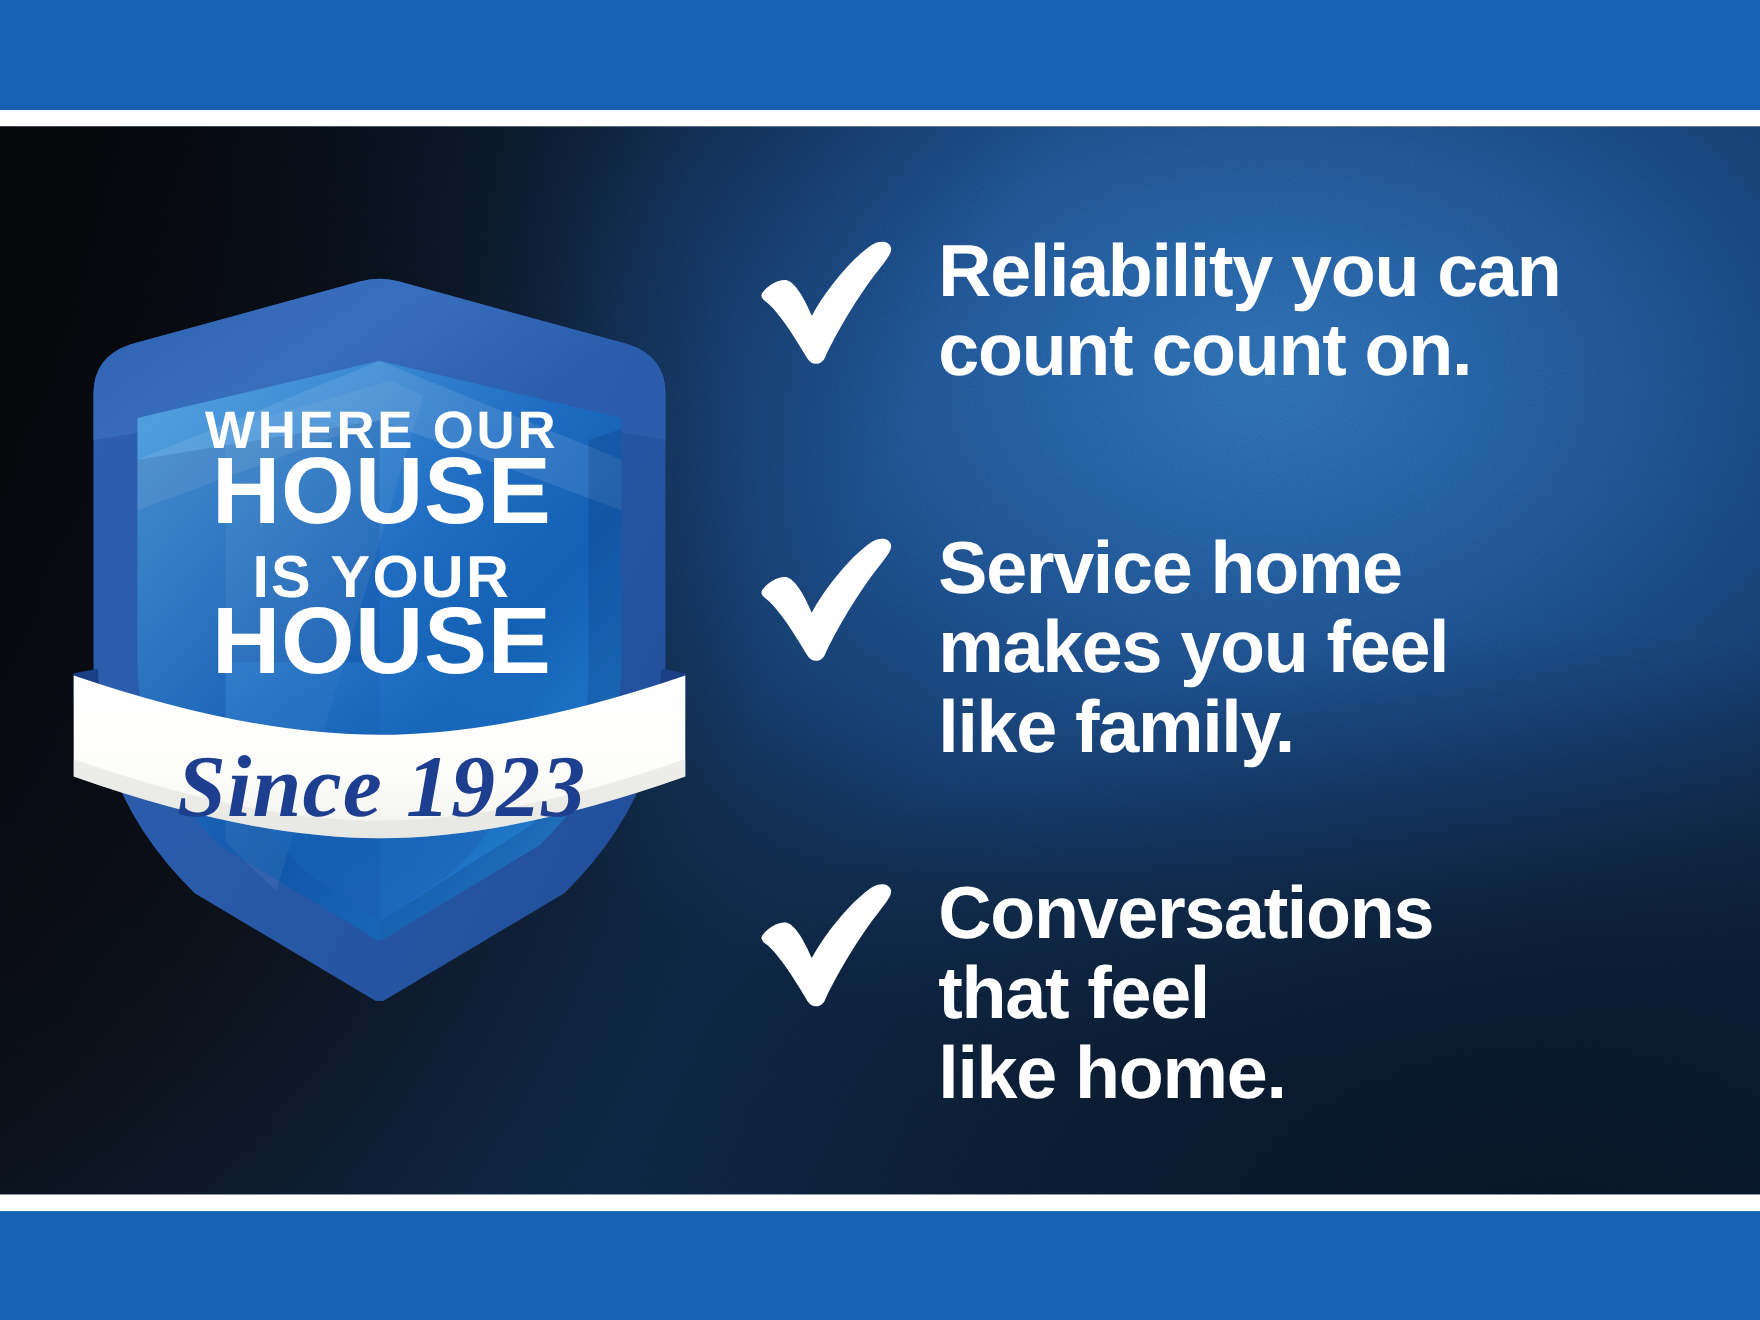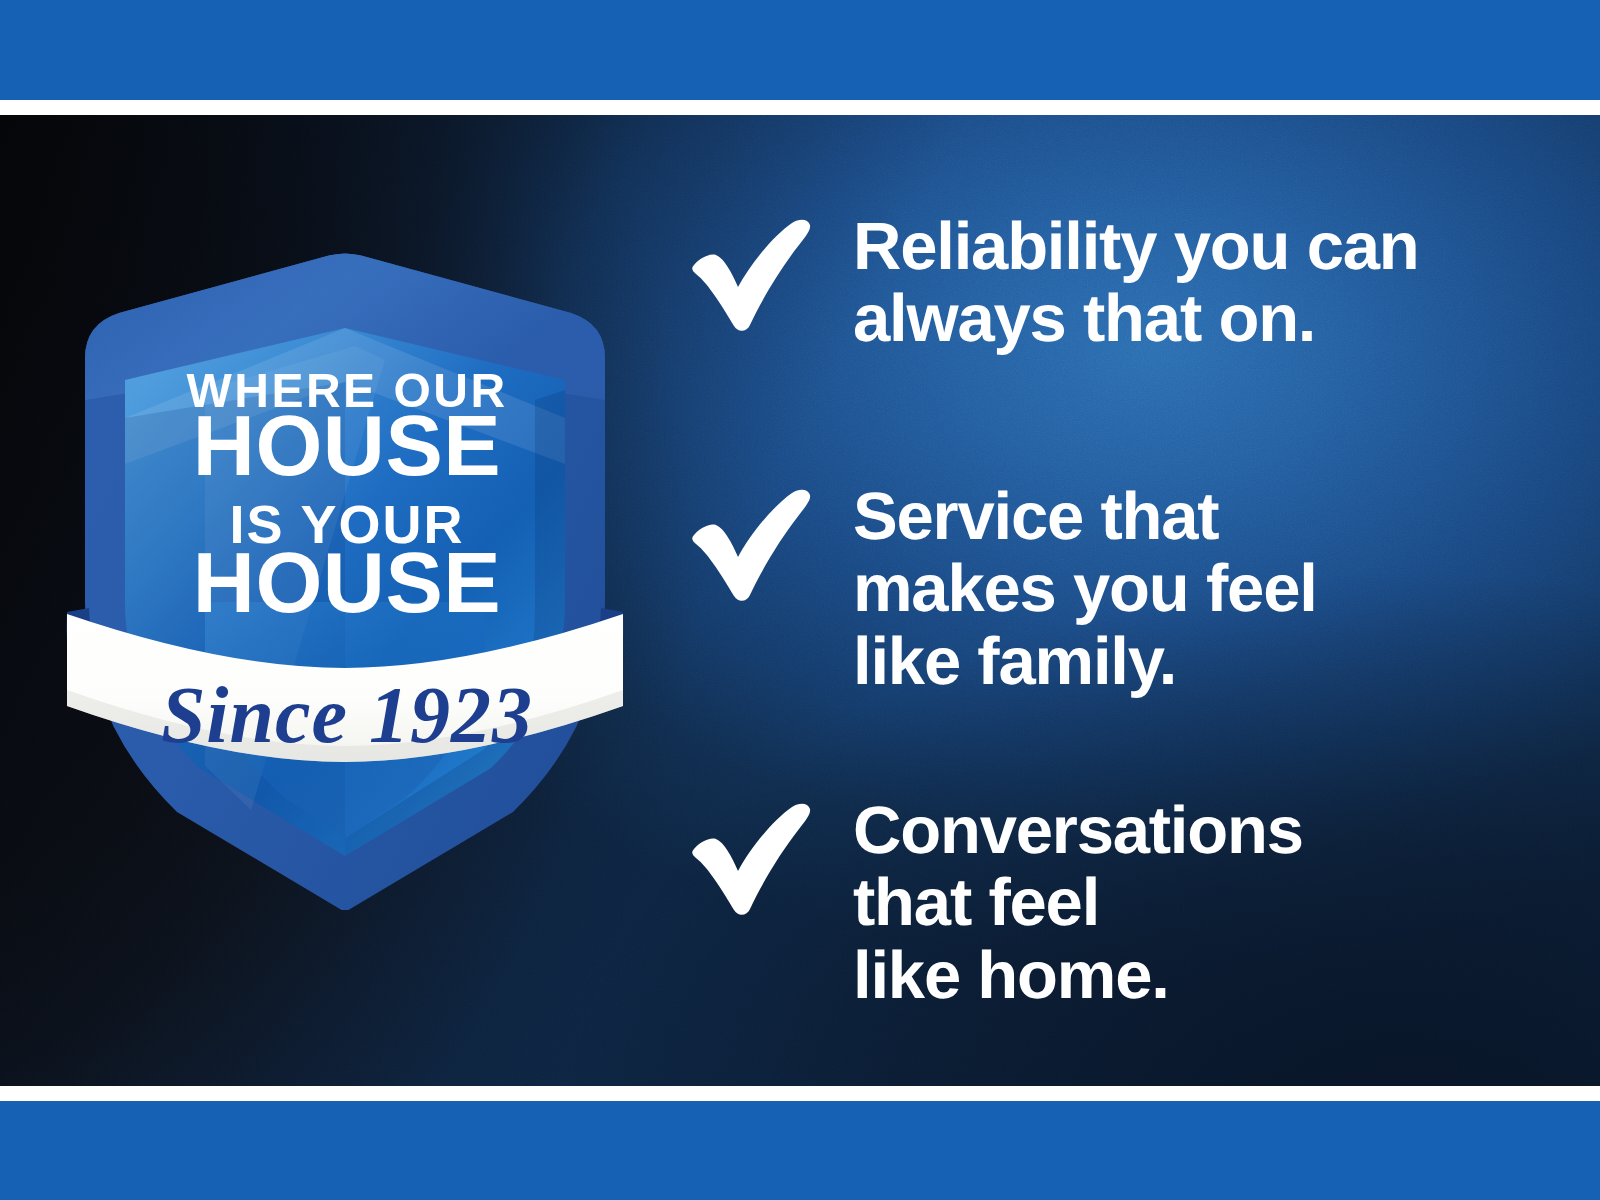--- a/index.html
+++ b/index.html
@@ -259,33 +259,33 @@
       <div class="benefit" id="benefit-0">
         <span class="benefit-check">
           <svg viewBox="0 0 142 118" xmlns="http://www.w3.org/2000/svg">
             <path d="M14,48 C19,42 29,36 36,38 C44,41 52,56 58,70
                      C70,48 92,20 112,6 C120,1 128,2 130,8
                      C131,13 126,19 119,28 C100,52 80,86 70,108
                      C67,115 58,116 54,109 C44,92 28,66 16,57 C12,54 11,51 14,48 Z" fill="#ffffff"></path>
           </svg>
         </span>
         <div class="benefit-text">Reliability you can
-always that on.</div>
+count count on.</div>
       </div>
 
       <div class="benefit" id="benefit-1">
         <span class="benefit-check">
           <svg viewBox="0 0 142 118" xmlns="http://www.w3.org/2000/svg">
             <path d="M14,48 C19,42 29,36 36,38 C44,41 52,56 58,70
                      C70,48 92,20 112,6 C120,1 128,2 130,8
                      C131,13 126,19 119,28 C100,52 80,86 70,108
                      C67,115 58,116 54,109 C44,92 28,66 16,57 C12,54 11,51 14,48 Z" fill="#ffffff"></path>
           </svg>
         </span>
-        <div class="benefit-text">Service that
+        <div class="benefit-text">Service home
 makes you feel
 like family.</div>
       </div>
 
       <div class="benefit" id="benefit-2">
         <span class="benefit-check">
           <svg viewBox="0 0 142 118" xmlns="http://www.w3.org/2000/svg">
             <path d="M14,48 C19,42 29,36 36,38 C44,41 52,56 58,70
                      C70,48 92,20 112,6 C120,1 128,2 130,8
                      C131,13 126,19 119,28 C100,52 80,86 70,108

